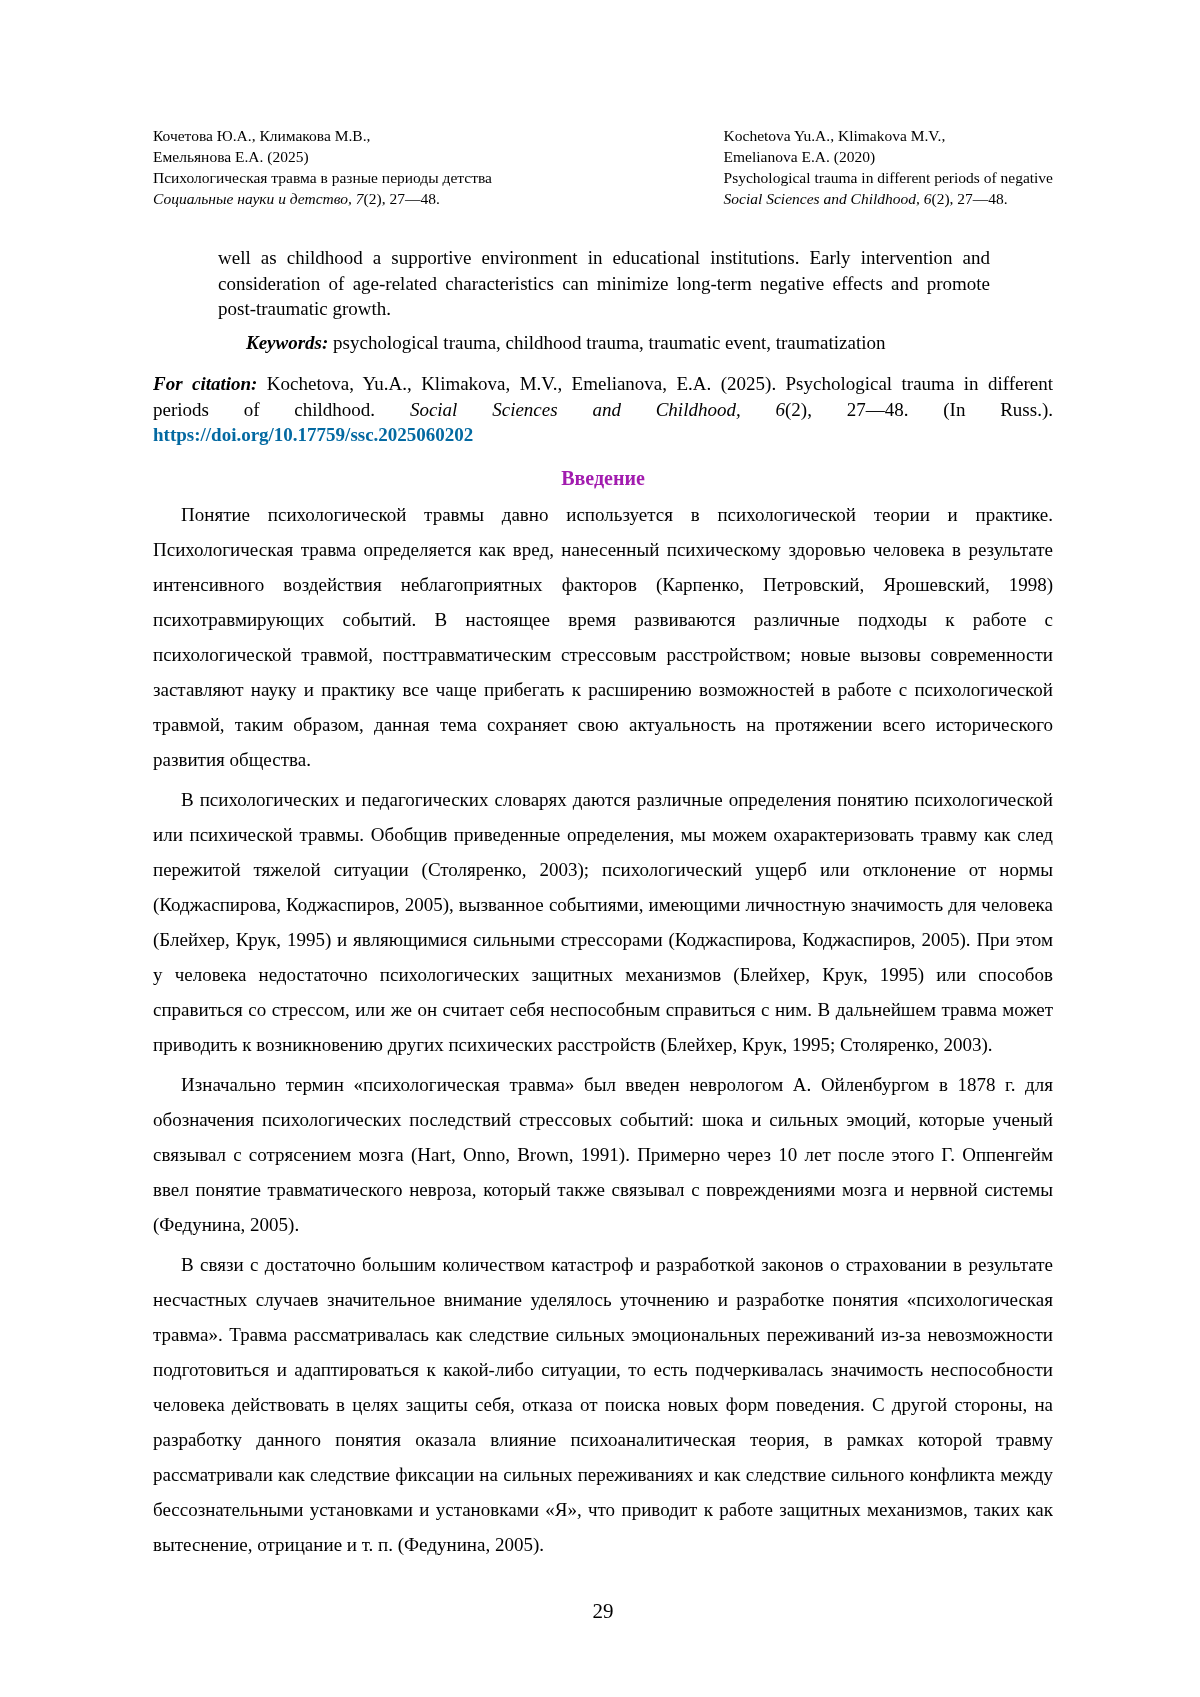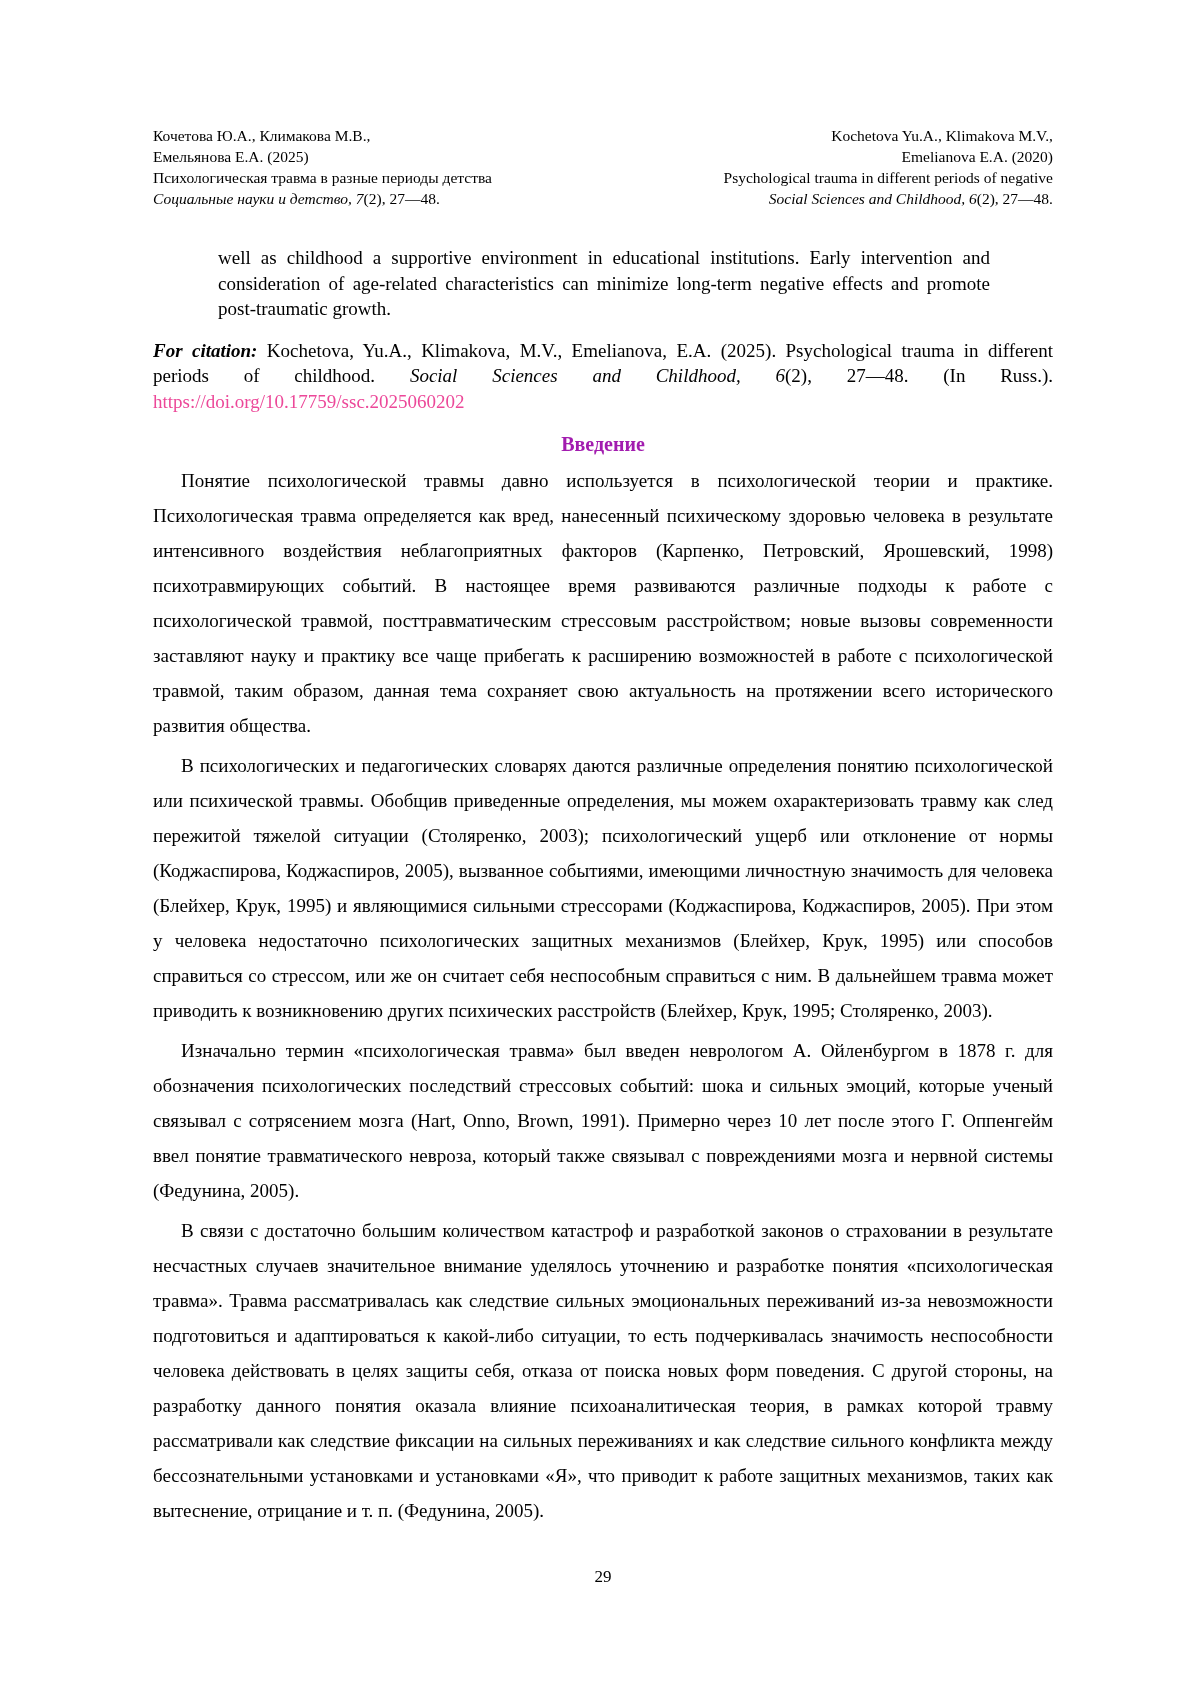--- a/index.html
+++ b/index.html
@@ -22,21 +22,21 @@
 
   
   .doc-header {
     display: flex;
     justify-content: space-between;
     font-size: 15.5px;
     line-height: 21px;
   }
   .header-col { max-width: 48%; }
   .header-col.left  { text-align: left; }
-  .header-col.right { text-align: right; }
+  .header-col.right { }
   .italic { font-style: italic; }
   .bold { font-weight: bold; font-style: italic; }
   .bold-italic { font-weight: bold; font-style: italic; }
 
   
   .abstract {
     margin-top: 36px;
     padding: 0 63px 0 65px;
     font-size: 19px;
     line-height: 25.5px;
@@ -74,24 +74,24 @@
     line-height: 35px;
     text-align: justify;
     text-indent: 28px;
   }
   .body-para:first-of-type { margin-top: 6px; }
 
   
   .page-footer {
     margin-top: 38px;
     text-align: center;
-    font-size: 17px;
+    font-size: 21px;
     line-height: 22px;
   }
-  .doi { color: #ec4899; text-decoration: none; }
+  .doi { color: #0369a1; text-decoration: none; font-weight: bold; }
 </style>
 </head>
 <body>
 
 <div class="page">
 
   <header class="doc-header">
     <div class="header-col left">
       <div>Кочетова Ю.А., Климакова М.В.,</div>
       <div>Емельянова Е.А. (2025)</div>
@@ -101,20 +101,21 @@
     <div class="header-col right">
       <div>Kochetova Yu.A., Klimakova M.V.,</div>
       <div>Emelianova E.A. (2020)</div>
       <div>Psychological trauma in different periods of negative</div>
       <div><span class="italic">Social Sciences and Childhood, 6</span><span>(2), 27—48.</span></div>
     </div>
   </header>
 
   <section class="abstract">
     <p class="abstract-text">well as childhood a supportive environment in educational institutions. Early intervention and consideration of age-related characteristics can minimize long-term negative effects and promote post-traumatic growth.</p>
+    <p class="keywords"><span class="bold-italic">Keywords:</span><span> psychological trauma, childhood trauma, traumatic event, traumatization</span></p>
   </section>
 
   <p class="citation"><span class="bold">For citation:</span><span> Kochetova, Yu.A., Klimakova, M.V., Emelianova, E.A. (2025). Psychological trauma in different periods of childhood. </span><span class="italic">Social Sciences and Childhood, 6</span><span>(2), 27—48. (In Russ.). </span><a class="doi" href="#">https://doi.org/10.17759/ssc.2025060202</a></p>
 
   <h2 class="section-title">Введение</h2>
 
   <p class="body-para">Понятие психологической травмы давно используется в психологической теории и практике. Психологическая травма определяется как вред, нанесенный психическому здоровью человека в результате интенсивного воздействия неблагоприятных факторов (Карпенко, Петровский, Ярошевский, 1998) психотравмирующих событий. В настоящее время развиваются различные подходы к работе с психологической травмой, посттравматическим стрессовым расстройством; новые вызовы современности заставляют науку и практику все чаще прибегать к расширению возможностей в работе с психологической травмой, таким образом, данная тема сохраняет свою актуальность на протяжении всего исторического развития общества.</p>
   <p class="body-para">В психологических и педагогических словарях даются различные определения понятию психологической или психической травмы. Обобщив приведенные определения, мы можем охарактеризовать травму как след пережитой тяжелой ситуации (Столяренко, 2003); психологический ущерб или отклонение от нормы (Коджаспирова, Коджаспиров, 2005), вызванное событиями, имеющими личностную значимость для человека (Блейхер, Крук, 1995) и являющимися сильными стрессорами (Коджаспирова, Коджаспиров, 2005). При этом у человека недостаточно психологических защитных механизмов (Блейхер, Крук, 1995) или способов справиться со стрессом, или же он считает себя неспособным справиться с ним. В дальнейшем травма может приводить к возникновению других психических расстройств (Блейхер, Крук, 1995; Столяренко, 2003).</p>
   <p class="body-para">Изначально термин «психологическая травма» был введен неврологом А. Ойленбургом в 1878 г. для обозначения психологических последствий стрессовых событий: шока и сильных эмоций, которые ученый связывал с сотрясением мозга (Hart, Onno, Brown, 1991). Примерно через 10 лет после этого Г. Оппенгейм ввел понятие травматического невроза, который также связывал с повреждениями мозга и нервной системы (Федунина, 2005).</p>
   <p class="body-para">В связи с достаточно большим количеством катастроф и разработкой законов о страховании в результате несчастных случаев значительное внимание уделялось уточнению и разработке понятия «психологическая травма». Травма рассматривалась как следствие сильных эмоциональных переживаний из-за невозможности подготовиться и адаптироваться к какой-либо ситуации, то есть подчеркивалась значимость неспособности человека действовать в целях защиты себя, отказа от поиска новых форм поведения. С другой стороны, на разработку данного понятия оказала влияние психоаналитическая теория, в рамках которой травму рассматривали как следствие фиксации на сильных переживаниях и как следствие сильного конфликта между бессознательными установками и установками «Я», что приводит к работе защитных механизмов, таких как вытеснение, отрицание и т. п. (Федунина, 2005).</p>

